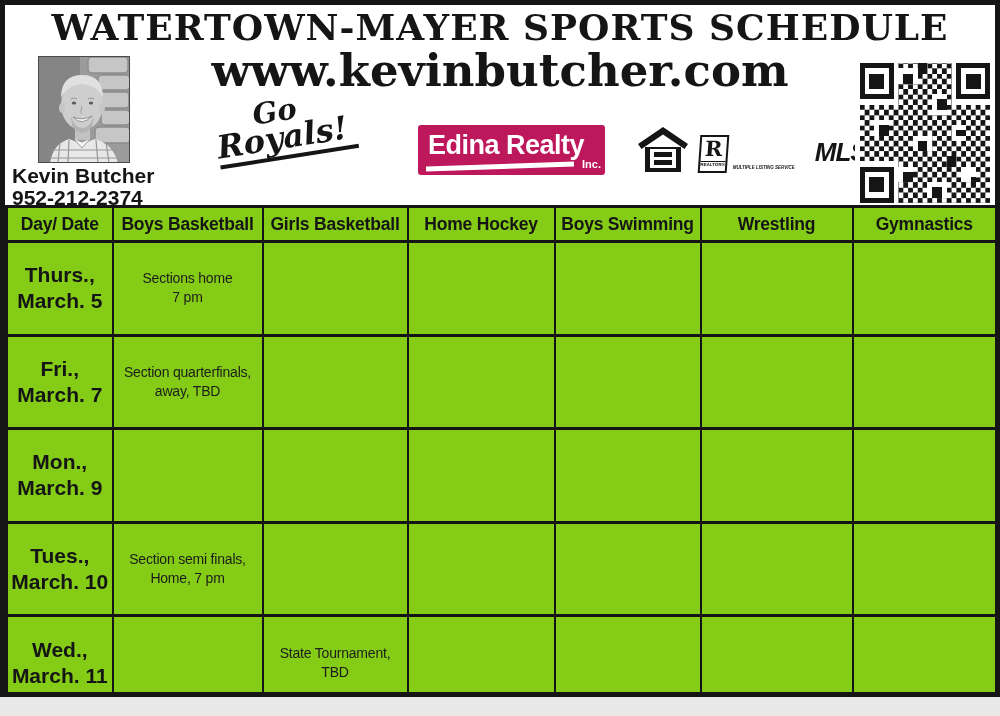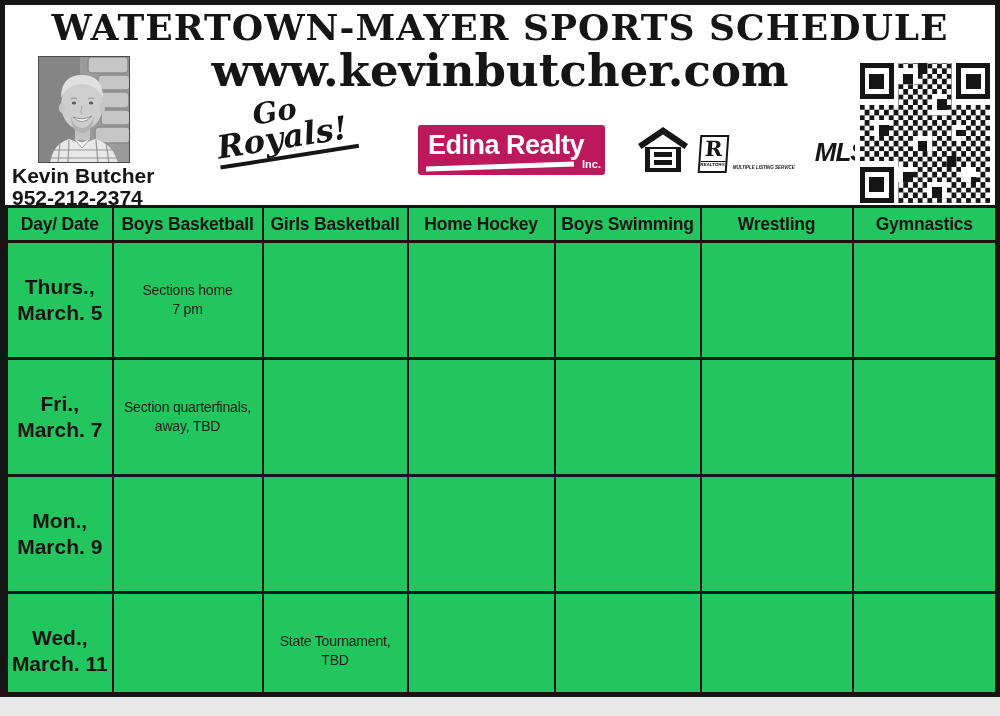--- a/index.html
+++ b/index.html
@@ -47,21 +47,21 @@
   .mls{display:flex; align-items:flex-end; padding-bottom:2px;gap:20px;}
   .mls-top{font-size:4.5px; font-style:italic; font-weight:bold; white-space:nowrap; line-height:6px;}
   .mls-main{font-size:26px; font-weight:900; font-style:italic; line-height:24px; letter-spacing:-1px;}
   .mls-reg{font-size:8px; font-style:normal;}
   
   .qr{position:absolute; left:850px; top:10px; width:140px; height:150px;}
   .qr svg{display:block; shape-rendering:crispEdges;}
   
   .sched{
     position:absolute; left:0; top:200px; width:990px; height:506px;
-    table-layout:fixed; border-collapse:collapse; background:#22c55e; border:3px solid #151515;
+    table-layout:fixed; border-collapse:collapse; background:#84cc16; border:3px solid #151515;
   }
   .sched th,.sched td{
     border:2px solid #151515; border-top-width:3px;
     padding:0; text-align:center; vertical-align:middle; overflow:hidden;
   }
   .sched thead th{height:32px; font-size:17.5px; font-weight:bold; letter-spacing:-0.2px; white-space:nowrap;}
   .sched tbody tr{height:78px;}
   td.day{font-size:21px; font-weight:bold;}
   td.day div{line-height:26px; white-space:nowrap;}
   td.ev{font-size:14px; color:#1c1c1c;}
@@ -255,20 +255,35 @@
           </td>
           <td class="ev"></td>
           <td class="ev"></td>
           <td class="ev"></td>
           <td class="ev"></td>
           <td class="ev"></td>
           <td class="ev"></td>
         </tr>
         <tr>
           <td class="day">
+            <div>Tues.,</div>
+            <div>March. 10</div>
+          </td>
+          <td class="ev">
+            <div>Section semi finals,</div>
+            <div>Home, 7 pm</div>
+          </td>
+          <td class="ev"></td>
+          <td class="ev"></td>
+          <td class="ev"></td>
+          <td class="ev"></td>
+          <td class="ev"></td>
+        </tr>
+        <tr>
+          <td class="day">
             <div>Wed.,</div>
             <div>March. 11</div>
           </td>
           <td class="ev"></td>
           <td class="ev">
             <div>State Tournament,</div>
             <div>TBD</div>
           </td>
           <td class="ev"></td>
           <td class="ev"></td>

